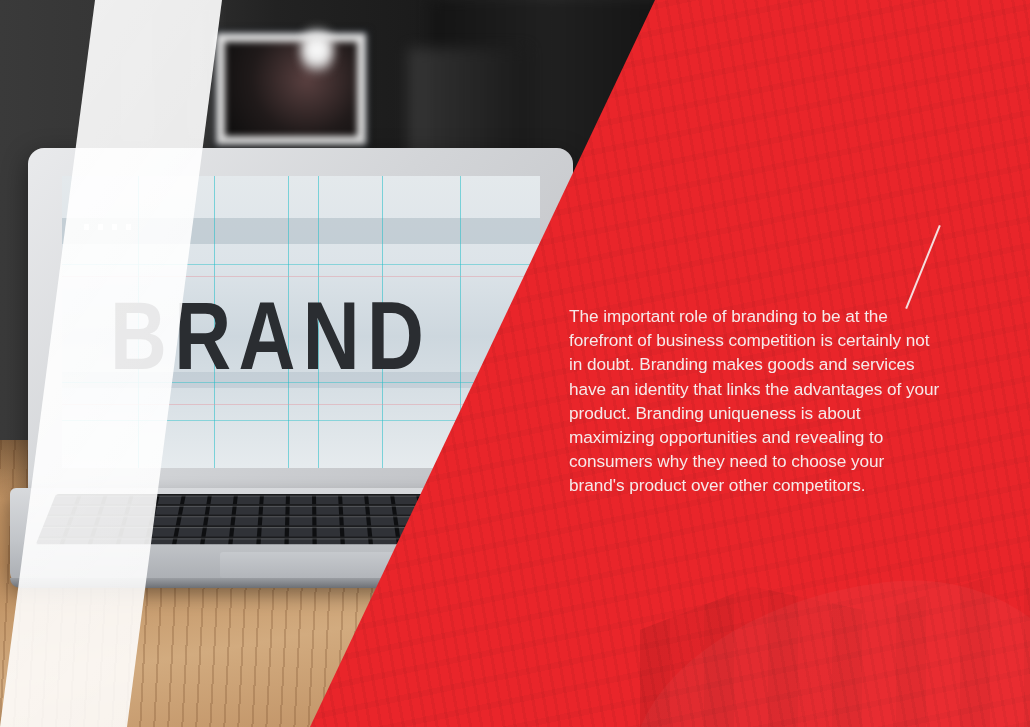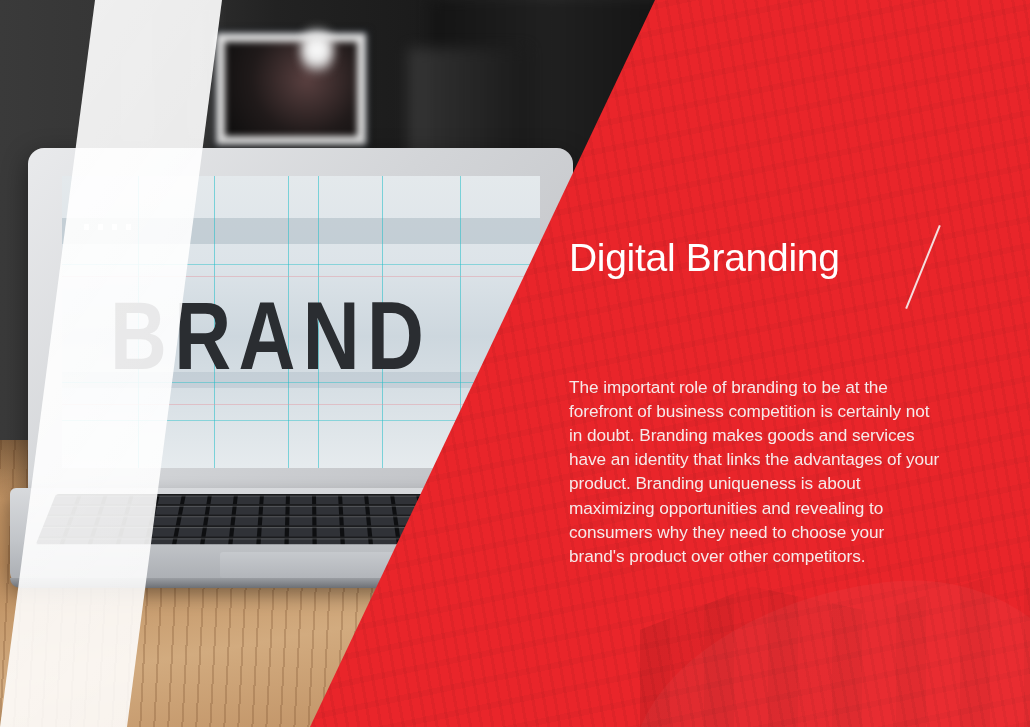--- a/index.html
+++ b/index.html
@@ -262,21 +262,21 @@
   .slide-title {
     margin: 0;
     color: #ffffff;
     font-size: 39px;
     font-weight: 400;
     letter-spacing: -0.3px;
     line-height: 1.12;
     white-space: nowrap;
   }
   .slide-body {
-    margin: 95px 0 0 0;
+    margin: 68px 0 0 0;
     color: #f6eaea;
     font-size: 17.2px;
     line-height: 24.2px;
     font-weight: 400;
     letter-spacing: -0.05px;
     width: 372px;
   }
 
   .title-slash {
     position: absolute;
@@ -351,17 +351,16 @@
   <div class="white-stripe"></div>
 
   <div class="red-panel"></div>
   <div class="red-texture"></div>
   <div class="red-skyline"></div>
   <div class="red-swoosh"></div>
 
   <div class="title-slash"></div>
 
   <div class="content">
-    <h1 class="slide-title">Digital Branding</h1>
     <p class="slide-body">The important role of branding to be at the forefront of business competition is certainly not in doubt. Branding makes goods and services have an identity that links the advantages of your product. Branding uniqueness is about maximizing opportunities and revealing to consumers why they need to choose your brand's product over other competitors.</p>
   </div>
 
 </div>
 
 </body></html>

